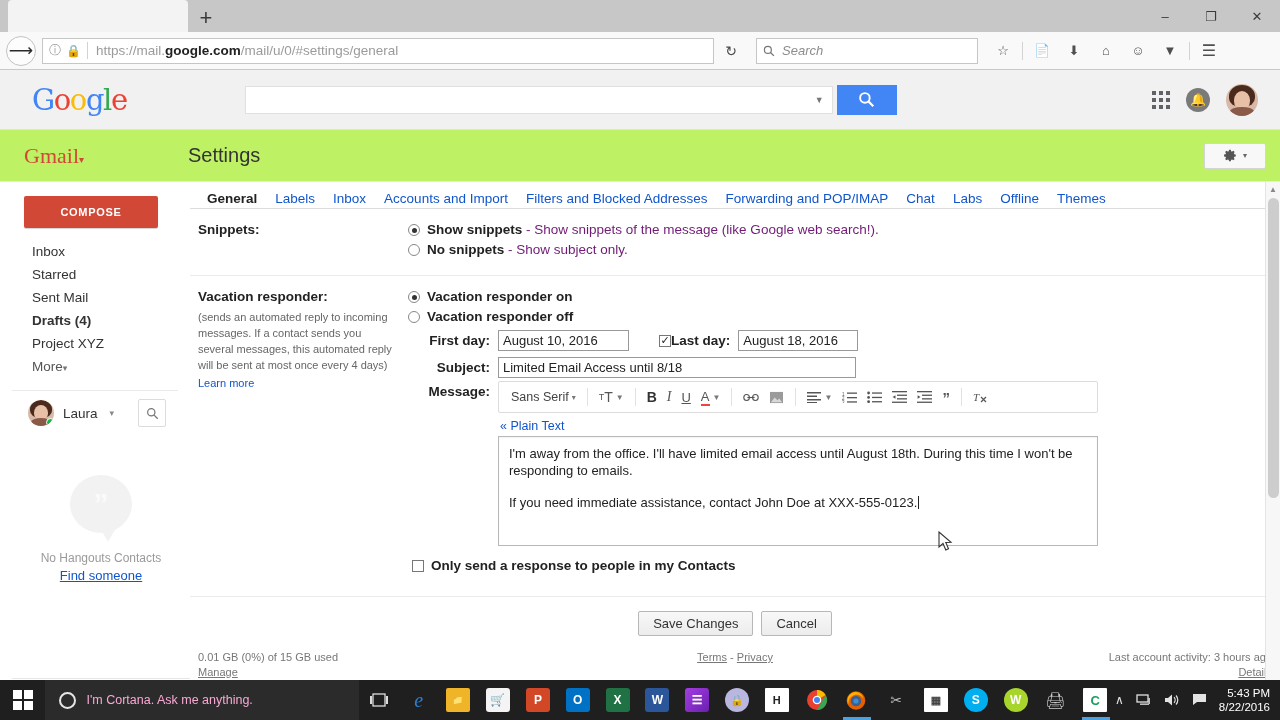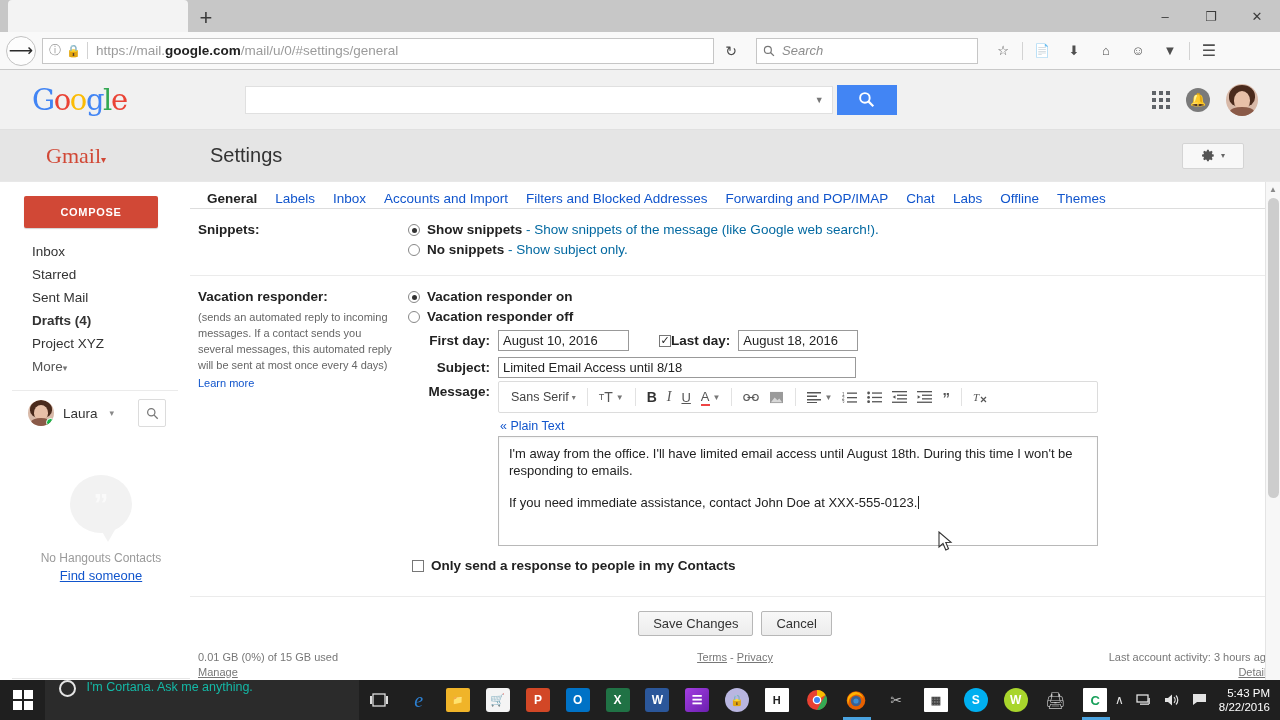--- a/index.html
+++ b/index.html
@@ -94,22 +94,22 @@
   .avatar-top {
     width:32px; height:32px; border-radius:50%; overflow:hidden;
     background:#d8b9a8; position:relative;
   }
   .av-hair { position:absolute; left:3px; top:1px; width:26px; height:22px; background:#4a2a1c; border-radius:50% 50% 42% 42%; }
   .av-face { position:absolute; left:8px; top:7px; width:16px; height:19px; background:#e8c0a8; border-radius:50% 50% 48% 48%; }
   .av-body { position:absolute; left:4px; bottom:0; width:24px; height:9px; background:#8a5a48; border-radius:50% 50% 0 0;}
 
   
   .settings-bar {
-    height:52px; background:#e5e5e5; border-bottom:1px solid #e8e8e8;
-    display:flex; align-items:center; padding:0 28px;
+    height:52px; background:#bef264; border-bottom:1px solid #e8e8e8;
+    display:flex; align-items:center; padding:0 6px;
   }
   .gmail-brand { color:#d14836; font-size:22px; margin-left:18px; width:150px; font-family:"Liberation Serif", serif;}
   .gmail-brand .cv { font-size:10px; color:#d14836; }
   .settings-title { font-size:20px; color:#333; font-weight:400; margin-left:14px; }
   .gear-box {
     margin-left:auto; border:1px solid #d4d4d4; border-radius:2px;
     background:#f8f8f8; height:26px; width:62px; display:flex;
     align-items:center; justify-content:center; gap:5px; color:#555; margin-right:8px;
   }
 
@@ -189,21 +189,21 @@
   .radio-line { display:flex; align-items:flex-start; margin-bottom:5px; font-size:13.5px; }
   .radio {
     width:12px; height:12px; border-radius:50%; border:1px solid #888;
     background:#fff; margin:2px 7px 0 0; flex:0 0 12px; position:relative;
   }
   .radio.checked:after {
     content:""; position:absolute; left:2.5px; top:2.5px; width:5px; height:5px;
     border-radius:50%; background:#333;
   }
   .radio-line b { font-weight:bold; }
-  .radio-line .rdesc { font-weight:normal; color:#0369a1; }
+  .radio-line .rdesc { font-weight:normal; color:#701a75; }
   .vr-grid { margin-left:8px; }
   .vr-line { display:flex; align-items:center; margin-top:6px; }
   .vr-lbl { font-weight:bold; font-size:13.5px; width:74px; text-align:right; margin-right:8px; }
   .txtbox {
     border:1px solid #999; background:#fff; height:21px; font-size:13px;
     padding:0 4px; display:flex; align-items:center; color:#222;
     font-family:"Liberation Sans", sans-serif;
   }
   .chk {
     width:12px; height:12px; border:1px solid #777; background:#fff;
@@ -262,22 +262,22 @@
   .vs-thumb { position:absolute; top:16px; left:2px; width:11px; height:300px; background:#cdcdcd; border-radius:6px;}
   
   .taskbar {
     position:absolute; left:0; bottom:0; width:1280px; height:40px;
     background:#1f1f1f; display:flex; align-items:center; color:#e8e8e8;
   }
   .start-btn { width:48px; height:40px; display:flex; align-items:center; justify-content:center;}
   .win-logo { display:grid; grid-template-columns:9px 9px; grid-template-rows:9px 9px; gap:2px;}
   .win-logo i { background:#fff; display:block; }
   .cortana {
-    width:330px; height:40px; background:#2b2b2b; display:flex; 
-    gap:10px; padding-left:14px; font-size:12.5px; color:#14b8a6;
+    width:330px; height:40px; background:#2b2b2b; display:flex; align-items:center;
+    gap:10px; padding-left:14px; font-size:12.5px; color:#f9a8d4;
   }
   .cortana-ring { width:17px; height:17px; border:2px solid #e5e5e5; border-radius:50%; }
   .tb-task { width:42px; height:40px; display:flex; align-items:center; justify-content:center; position:relative;}
   .tb-task.running:after {
     content:""; position:absolute; bottom:0; left:7px; width:28px; height:3px; background:#4aa3e0;
   }
   .tb-ico { width:24px; height:24px; border-radius:3px; display:flex; align-items:center; justify-content:center; font-size:12px; font-weight:bold; color:#fff;}
   .tray { margin-left:auto; display:flex; align-items:center; gap:12px; padding-right:10px;}
   .tray .ti { color:#e3e3e3; display:flex; align-items:center; }
   .clock { font-size:11.5px; line-height:14px; text-align:right; color:#fff; }

